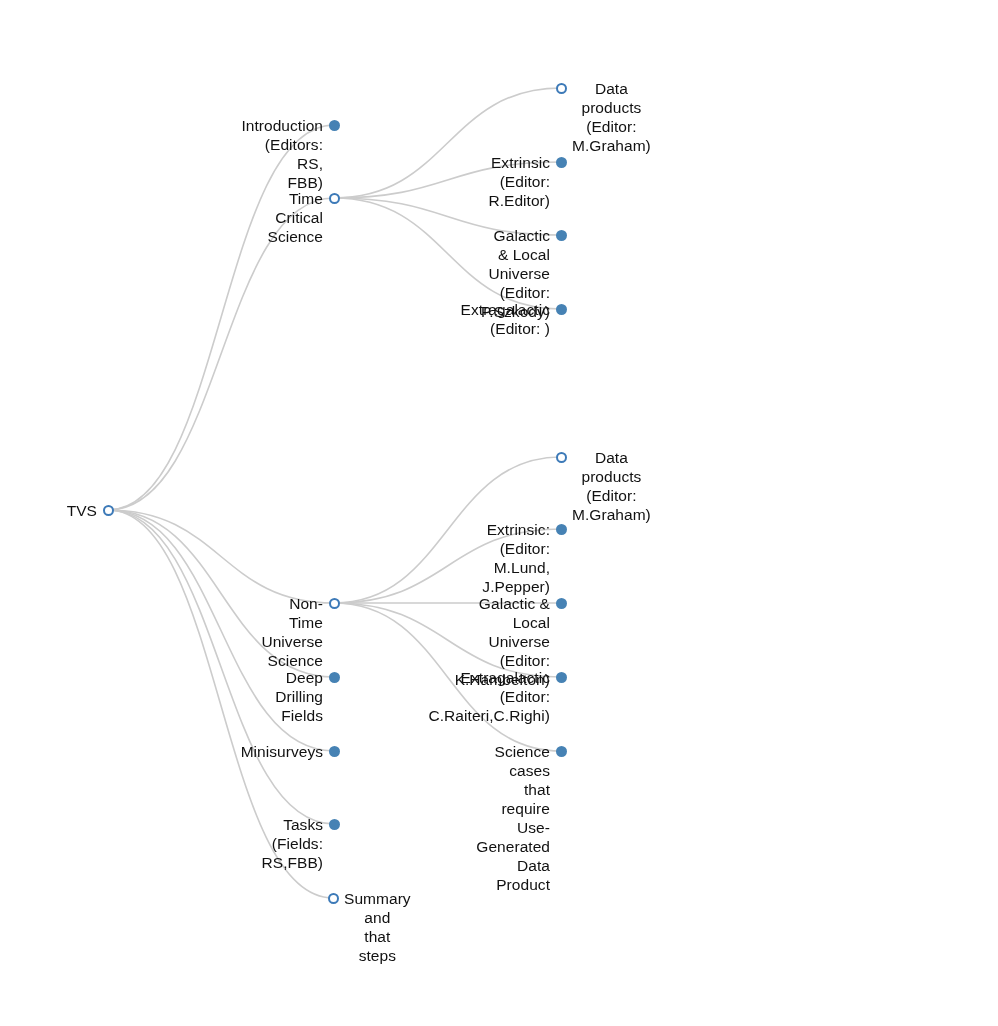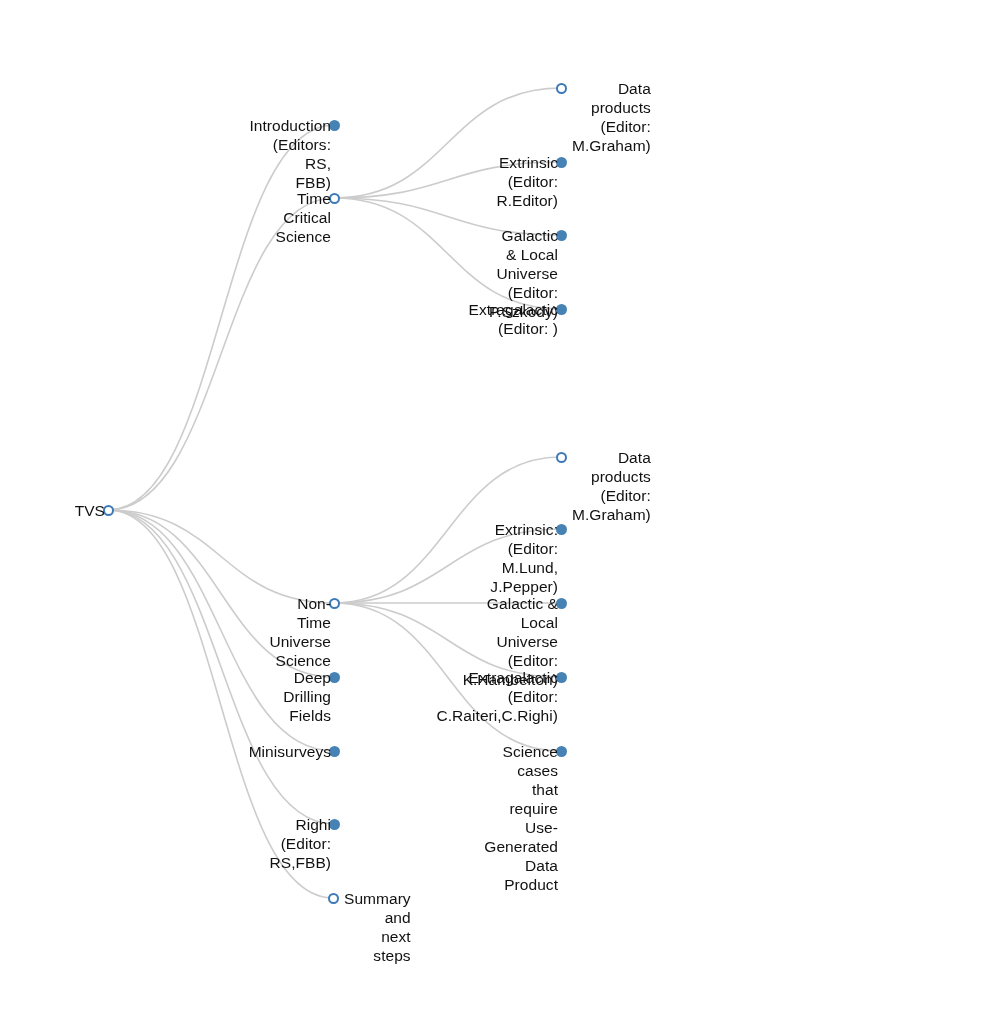--- a/index.html
+++ b/index.html
@@ -56,27 +56,27 @@
   }
   .node-label {
     position: absolute;
     font-size: 15.5px;
     line-height: 19px;
     color: #111111;
     white-space: pre-line;
     letter-spacing: 0.05px;
   }
   .node-label.to-left {
-    right: 3px;
+    right: 11px;
     text-align: right;
     top: -9.5px;
   }
   .node-label.to-right {
     left: 11px;
-    text-align: right;
+    text-align: center;
     top: -9.5px;
   }
 </style>
 </head>
 <body>
 
 <div id="tree-canvas">
   <svg id="links-layer" viewBox="0 0 998 1026" width="998" height="1026">
       <path d="M108,510C221,510 221,125 334,125" class="link-path"></path>
       <path d="M108,510C221,510 221,198 334,198" class="link-path"></path>
@@ -175,22 +175,22 @@
         <div class="node-dot filled"></div>
         <div class="node-label to-left">Deep Drilling
 Fields</div>
       </div>
       <div class="node" style="left: 334px; top: 751px;">
         <div class="node-dot filled"></div>
         <div class="node-label to-left">Minisurveys</div>
       </div>
       <div class="node" style="left: 334px; top: 824px;">
         <div class="node-dot filled"></div>
-        <div class="node-label to-left">Righi (Editor:
+        <div class="node-label to-left">Tasks (Fields:
 RS,FBB)</div>
       </div>
       <div class="node" style="left: 333px; top: 898px;">
         <div class="node-dot hollow"></div>
         <div class="node-label to-right">Summary and
-next steps</div>
+that steps</div>
       </div>
     </div>
 </div>
 
 </body></html>

